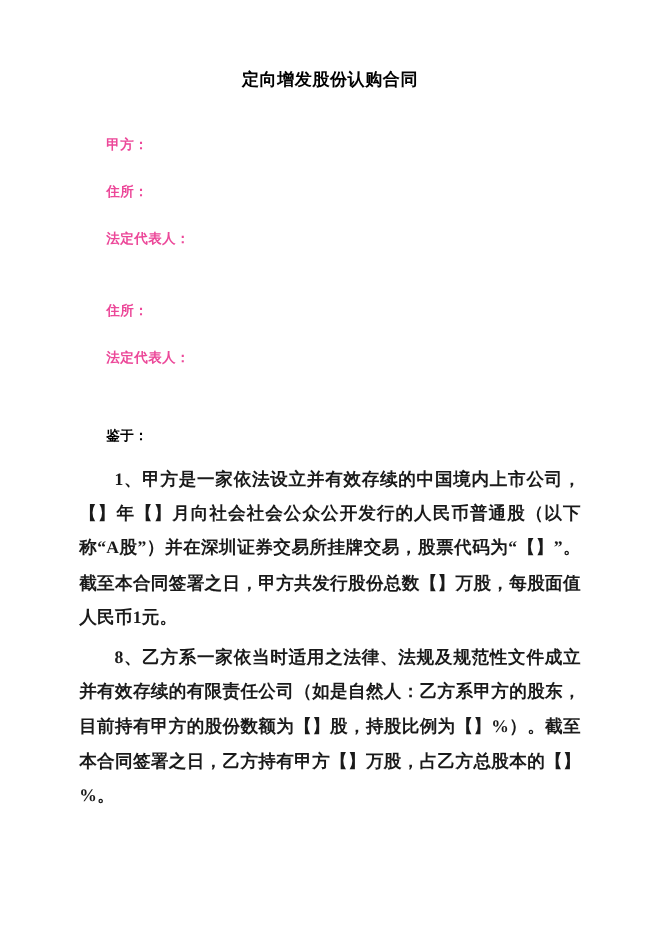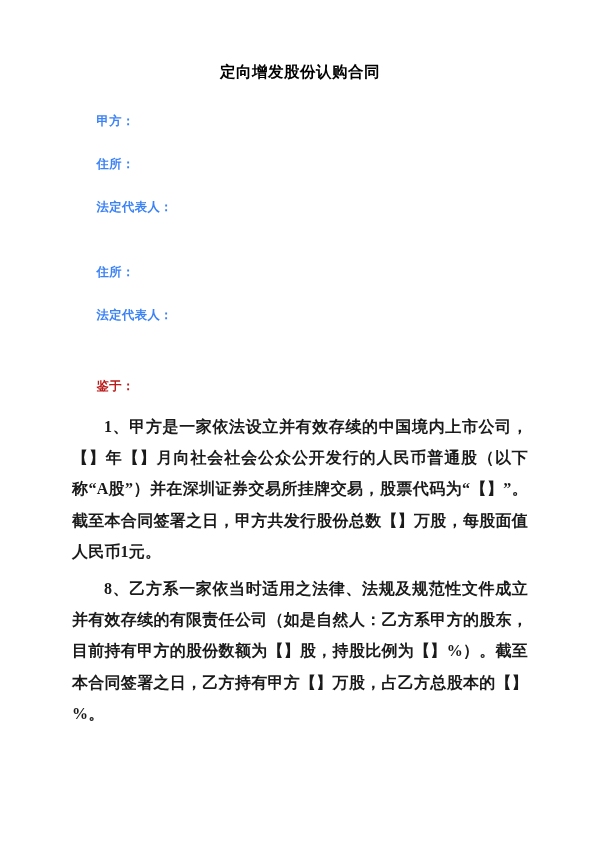--- a/index.html
+++ b/index.html
@@ -20,41 +20,41 @@
     height: 849px;
     background: #ffffff;
     box-sizing: border-box;
     padding: 62px 72px 40px 72px;
   }
   .doc-title {
     text-align: center;
     font-size: 15.5px;
     font-weight: bold;
     letter-spacing: 0.5px;
-    margin: 0 0 30px 0;
+    margin: 0 0 40px 0;
     color: #000;
   }
   .party-line {
     font-size: 12.3px;
     font-weight: bold;
     margin: 0 0 26px 0;
     text-indent: 2em;
     letter-spacing: 0.4px;
-    color: #3b82f6;
+    color: #ec4899;
   }
   .gap-block {
     height: 22px;
   }
   .intro-line {
     font-size: 12.3px;
     font-weight: bold;
     margin: 0 0 16px 0;
     text-indent: 2em;
     letter-spacing: 0.4px;
-    color: #b91c1c;
+    color: #000000;
   }
   .clause {
     font-size: 16px;
     font-weight: bold;
     line-height: 1.95;
     margin: 0 0 6px 0;
     text-indent: 2em;
     text-align: justify;
     text-justify: inter-ideograph;
     letter-spacing: 0.2px;

